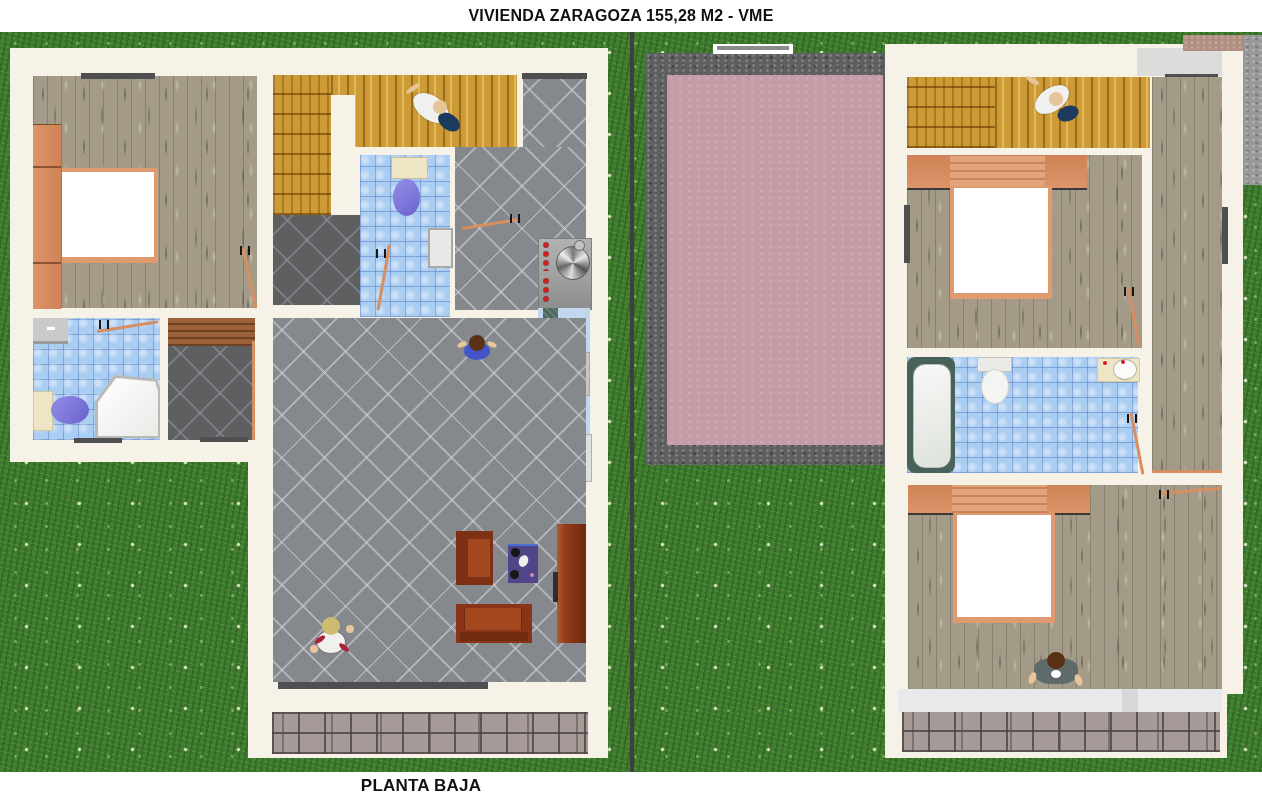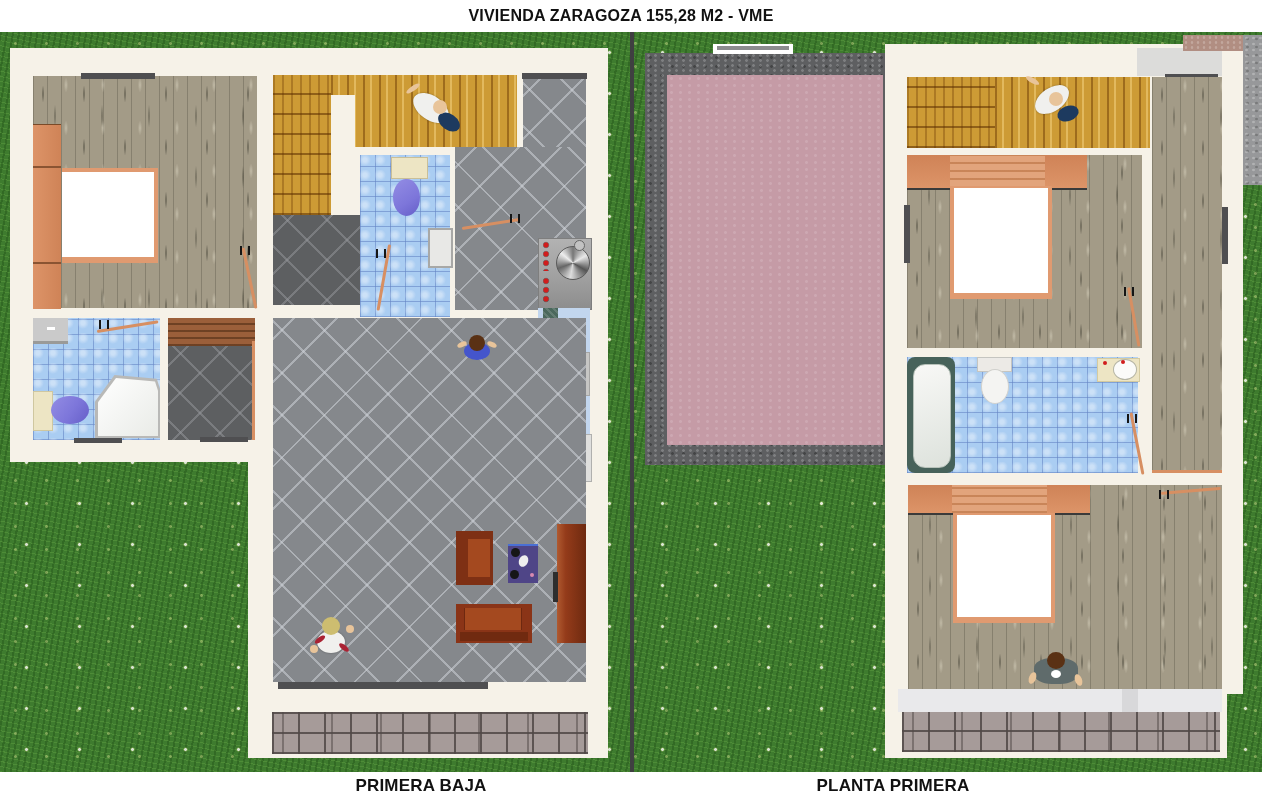--- a/index.html
+++ b/index.html
@@ -266,17 +266,16 @@
     <div class="person" style="left:1056px;top:668px">
       <i class="c-gray" style="left:-22px;top:-10px;width:44px;height:26px;border-radius:40%"></i>
       <i class="c-skin" style="left:-27px;top:4px;width:7px;height:12px;transform:rotate(20deg)"></i>
       <i class="c-skin" style="left:19px;top:6px;width:7px;height:12px;transform:rotate(-20deg)"></i>
       <i style="left:-5px;top:2px;width:10px;height:8px;background:#fff"></i>
       <i class="c-brown" style="left:-9px;top:-16px;width:18px;height:17px"></i>
     </div>
   </section>
 
   <div class="footerbar">
-    <span class="flabel" style="left:221px;width:400px">PRIMERA BAJA</span>
-    <span class="flabel" style="left:693px;width:400px">PLANTA PRIMERA</span>
+    <span class="flabel" style="left:221px;width:400px">PLANTA BAJA</span>
   </div>
 
 </div>
 
 </body></html>

